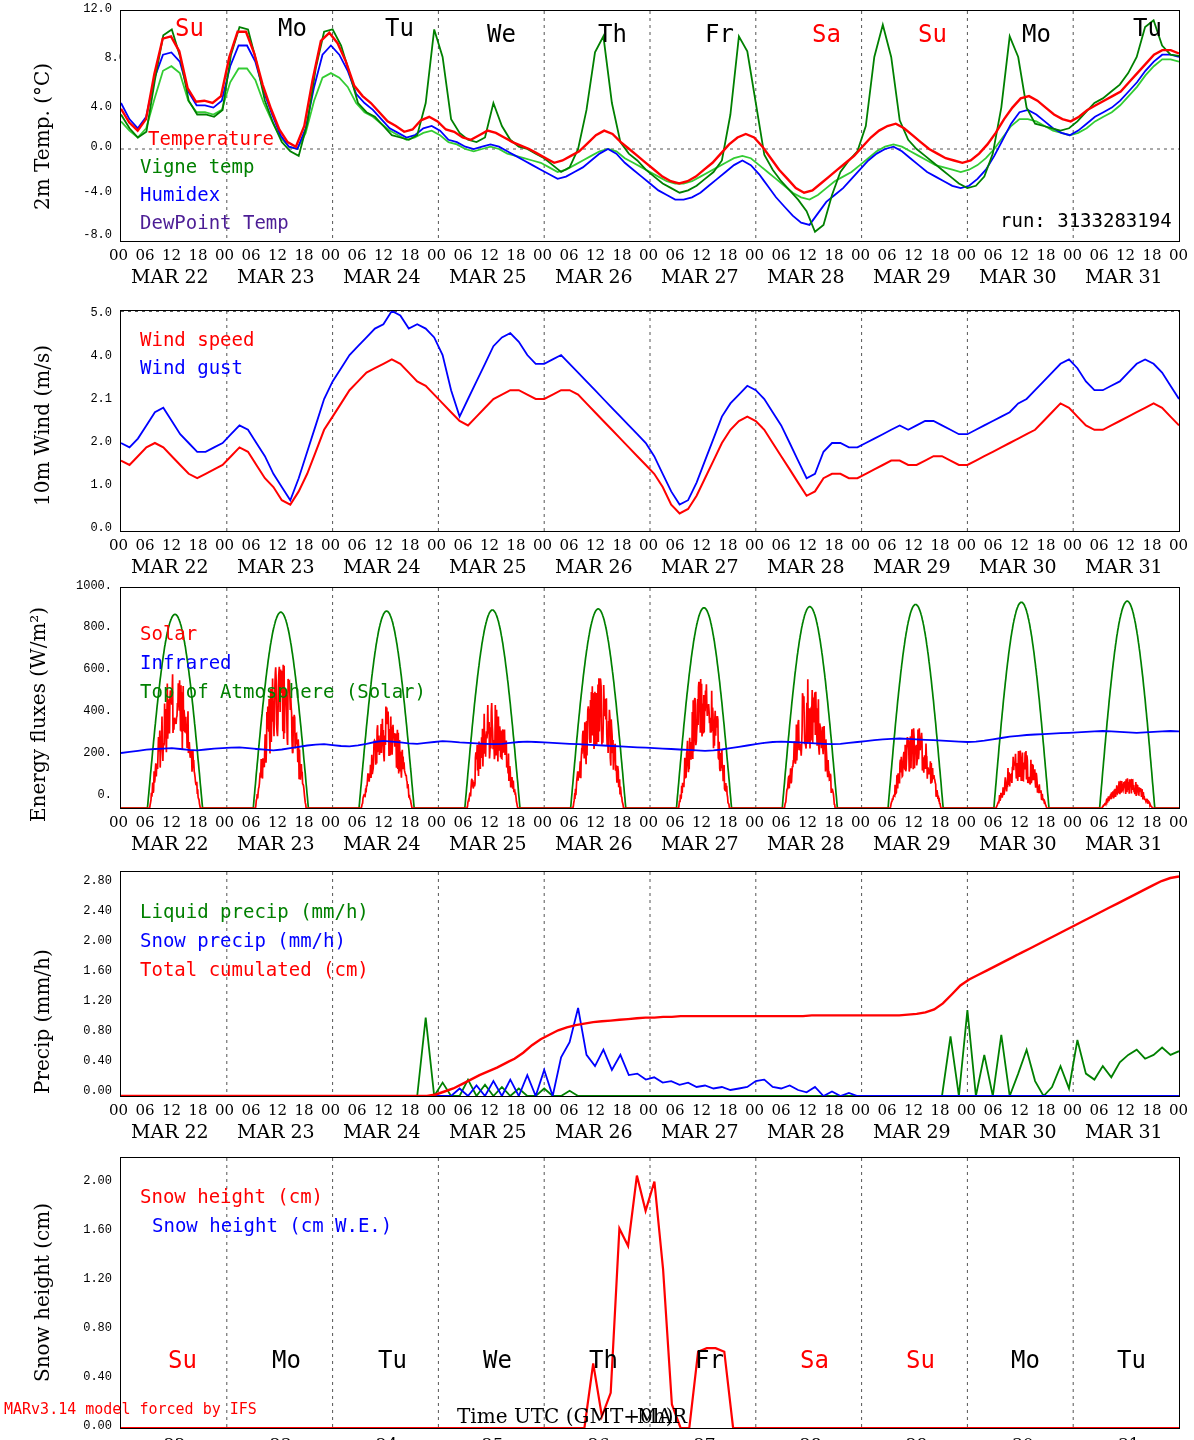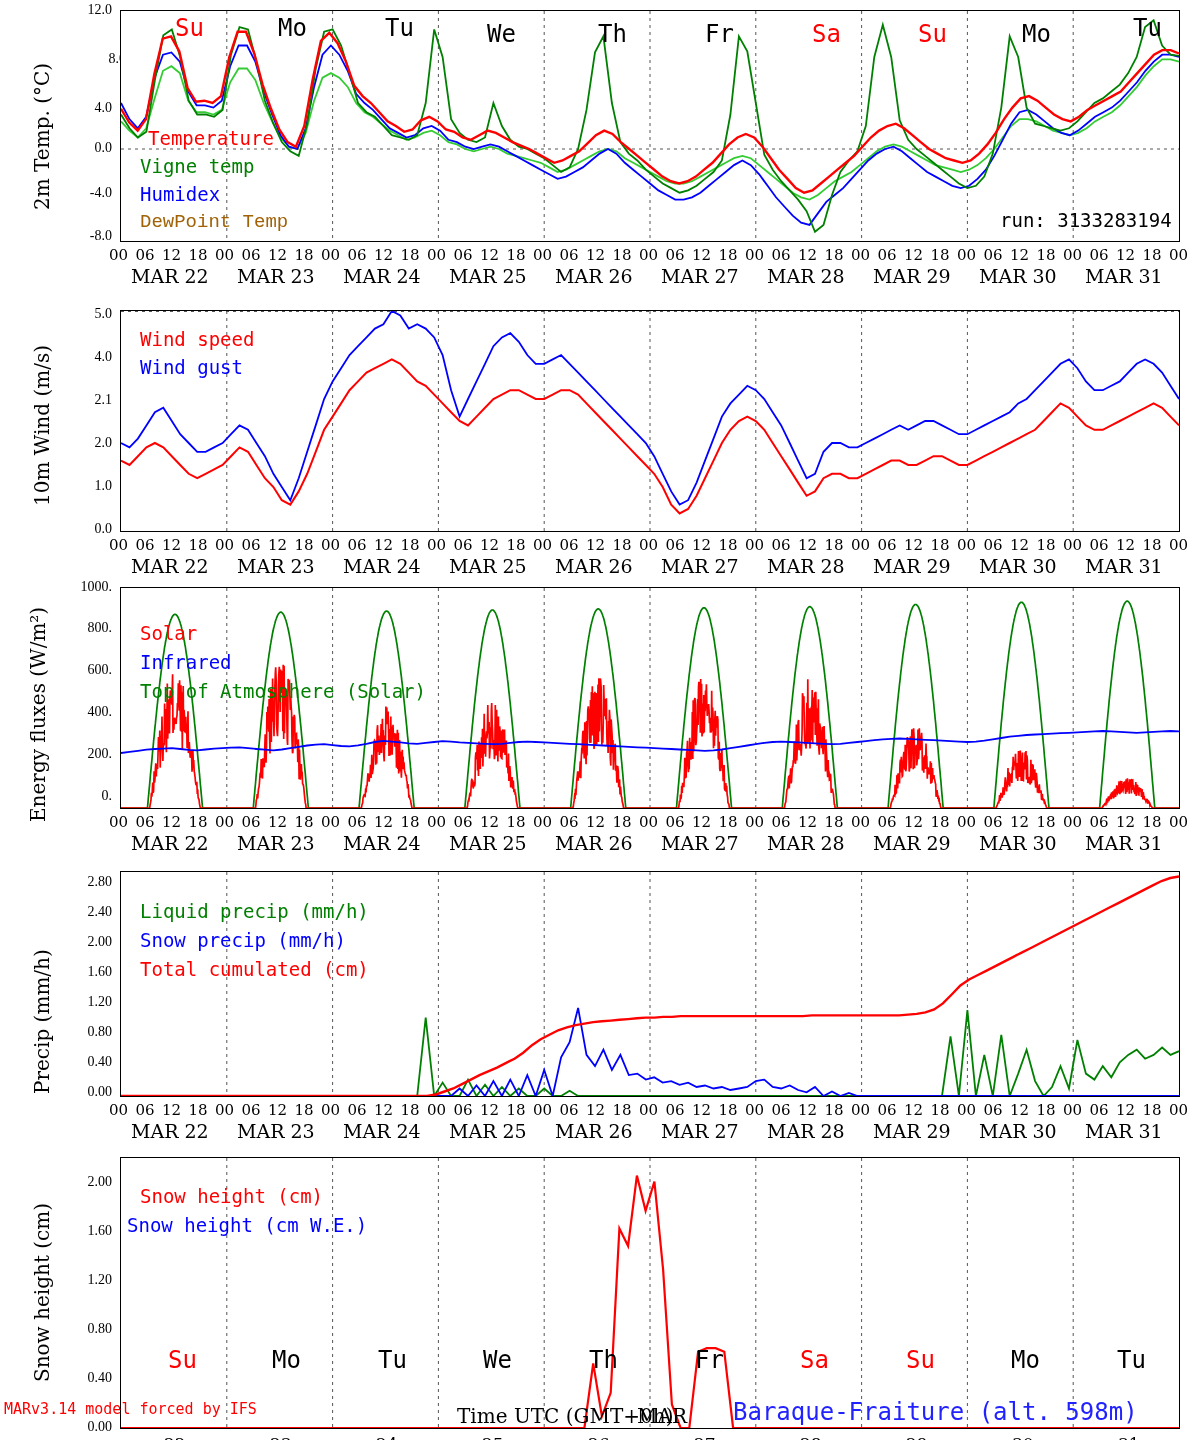--- a/index.html
+++ b/index.html
@@ -2,31 +2,31 @@
 <html><head>
 <meta charset="utf-8">
 <style>
   html,body{margin:0;padding:0;background:#ffffff;}
   body{width:1194px;height:1440px;font-family:"DejaVu Sans",sans-serif;color:#000;}
   .page{position:relative;width:1194px;height:1440px;overflow:hidden;}
   .panel{position:absolute;}
   .plotbox{position:absolute;border:1px solid #000;box-sizing:border-box;background:#fff;}
   svg{display:block;}
   .ylab{position:absolute;transform-origin:0 0;white-space:nowrap;font-family:"DejaVu Serif",serif;font-size:20px;}
-  .ytick{position:absolute;text-align:right;font-family:Liberation Serif, serif;font-size:14px;white-space:nowrap;}
+  .ytick{position:absolute;text-align:right;font-family:Liberation Mono, monospace;font-size:12px;white-space:nowrap;}
   .legend{position:absolute;font-family:"DejaVu Sans Mono",monospace;font-size:19px;white-space:nowrap;}
   .hourrow{position:absolute;font-family:"DejaVu Serif",serif;font-size:15px;white-space:nowrap;}
   .daterow{position:absolute;font-family:"DejaVu Serif",serif;font-size:19px;white-space:nowrap;}
   .dowlab{position:absolute;font-family:"DejaVu Sans Mono",monospace;font-size:24px;white-space:nowrap;}
   .runlab{position:absolute;font-family:"DejaVu Sans Mono",monospace;font-size:19px;color:#000;white-space:nowrap;}
   .footL{position:absolute;font-family:"DejaVu Sans Mono",monospace;font-size:15px;color:#ff0000;white-space:nowrap;}
   .footC{position:absolute;font-family:"DejaVu Serif",serif;font-size:20px;color:#000;white-space:nowrap;}
   .footR{position:absolute;font-family:"DejaVu Sans Mono",monospace;font-size:24px;color:#2222ff;white-space:nowrap;}
   .daynum{position:absolute;font-family:"DejaVu Serif",serif;font-size:17px;white-space:nowrap;}
-  .red{color:#ff0000;} .blue{color:#0000ff;} .grn{color:#008000;} .lgrn{color:#a16207;font-family:Liberation Mono, monospace;}
+  .red{color:#ff0000;} .blue{color:#0000ff;} .grn{color:#008000;} .lgrn{color:#4c1d95;}
 </style>
 </head>
 <body>
 
 <div class="page">
 
   <div class="panel" style="left:0;top:0;width:1194px;height:280px;">
     <div class="ylab" style="left:30px;top:210px;transform:rotate(-90deg);">2m Temp. (°C)</div>
 
     <div class="ytick" style="left:38px;top:2px;width:74px;">12.0</div>
@@ -432,21 +432,21 @@
           <line x1="529" y1="0" x2="529" y2="270" stroke="#555" stroke-width="1" stroke-dasharray="3,4"></line>
           <line x1="634.8" y1="0" x2="634.8" y2="270" stroke="#555" stroke-width="1" stroke-dasharray="3,4"></line>
           <line x1="740.6" y1="0" x2="740.6" y2="270" stroke="#555" stroke-width="1" stroke-dasharray="3,4"></line>
           <line x1="846.4" y1="0" x2="846.4" y2="270" stroke="#555" stroke-width="1" stroke-dasharray="3,4"></line>
           <line x1="952.2" y1="0" x2="952.2" y2="270" stroke="#555" stroke-width="1" stroke-dasharray="3,4"></line>
           <polyline points="0.0,270.0 8.7,270.0 17.5,270.0 26.2,270.0 35.0,270.0 43.7,270.0 52.5,270.0 61.2,270.0 70.0,270.0 78.7,270.0 87.4,270.0 96.2,270.0 104.9,270.0 113.7,270.0 122.4,270.0 131.2,270.0 139.9,270.0 148.6,270.0 157.4,270.0 166.1,270.0 174.9,270.0 183.6,270.0 192.4,270.0 201.1,270.0 209.9,270.0 218.6,270.0 227.3,270.0 236.1,270.0 244.8,270.0 253.6,270.0 262.3,270.0 271.1,270.0 279.8,270.0 288.5,270.0 297.3,270.0 306.0,270.0 314.8,270.0 323.5,270.0 332.3,270.0 341.0,270.0 349.8,270.0 358.5,270.0 367.2,270.0 376.0,270.0 384.7,270.0 393.5,270.0 402.2,270.0 411.0,270.0 419.7,270.0 428.4,270.0 437.2,270.0 445.9,270.0 454.7,270.0 463.4,270.0 472.2,205.4 480.9,258.3 489.7,234.8 498.4,70.4 507.1,88.0 515.9,17.6 524.6,52.8 533.4,23.5 542.1,111.5 550.9,246.5 559.6,270.0 568.3,270.0 577.1,193.7 585.8,190.2 594.6,190.2 603.3,193.7 612.1,270.0 620.8,270.0 629.6,270.0 638.3,270.0 647.0,270.0 655.8,270.0 664.5,270.0 673.3,270.0 682.0,270.0 690.8,270.0 699.5,270.0 708.2,270.0 717.0,270.0 725.7,270.0 734.5,270.0 743.2,270.0 752.0,270.0 760.7,270.0 769.5,270.0 778.2,270.0 786.9,270.0 795.7,270.0 804.4,270.0 813.2,270.0 821.9,270.0 830.7,270.0 839.4,270.0 848.1,270.0 856.9,270.0 865.6,270.0 874.4,270.0 883.1,270.0 891.9,270.0 900.6,270.0 909.4,270.0 918.1,270.0 926.8,270.0 935.6,270.0 944.3,270.0 953.1,270.0 961.8,270.0 970.6,270.0 979.3,270.0 988.0,270.0 996.8,270.0 1005.5,270.0 1014.3,270.0 1023.0,270.0 1031.8,270.0 1040.5,270.0 1049.3,270.0 1058.0,270.0" fill="none" stroke="#ff0000" stroke-width="2.2"></polyline>
         </svg>
     </div>
 
     <div class="legend red" style="left:140px;top:35px;">Snow height (cm)</div>
-    <div class="legend blue" style="left:127px;top:64px;">Snow height (cm W.E.)</div>
+    <div class="legend blue" style="left:152px;top:64px;">Snow height (cm W.E.)</div>
 
     <div class="dowlab" style="left:168px;top:196px;color:#ff0000;">Su</div>
     <div class="dowlab" style="left:272px;top:196px;color:#000;">Mo</div>
     <div class="dowlab" style="left:378px;top:196px;color:#000;">Tu</div>
     <div class="dowlab" style="left:483px;top:196px;color:#000;">We</div>
     <div class="dowlab" style="left:589px;top:196px;color:#000;">Th</div>
     <div class="dowlab" style="left:695px;top:196px;color:#000;">Fr</div>
     <div class="dowlab" style="left:800px;top:196px;color:#ff0000;">Sa</div>
     <div class="dowlab" style="left:906px;top:196px;color:#ff0000;">Su</div>
     <div class="dowlab" style="left:1011px;top:196px;color:#000;">Mo</div>
@@ -462,15 +462,14 @@
         <span style="position: absolute; left: 680px; top: 0px;">28</span>
         <span style="position: absolute; left: 786px; top: 0px;">29</span>
         <span style="position: absolute; left: 892px; top: 0px;">30</span>
         <span style="position: absolute; left: 998px; top: 0px;">31</span>
       </div>
   </div>
 
   <div class="footL" style="left:4px;top:1400px;">MARv3.14 model forced by IFS</div>
   <div class="footC" style="left:457px;top:1404px;">Time UTC (GMT+0h)</div>
   <div class="footC" style="left:637px;top:1404px;">MAR</div>
-  <div class="footR" style="left:733px;top:1398px;">Baraque-Fraiture (alt. 598m)</div>
 
 </div>
 
 </body></html>

